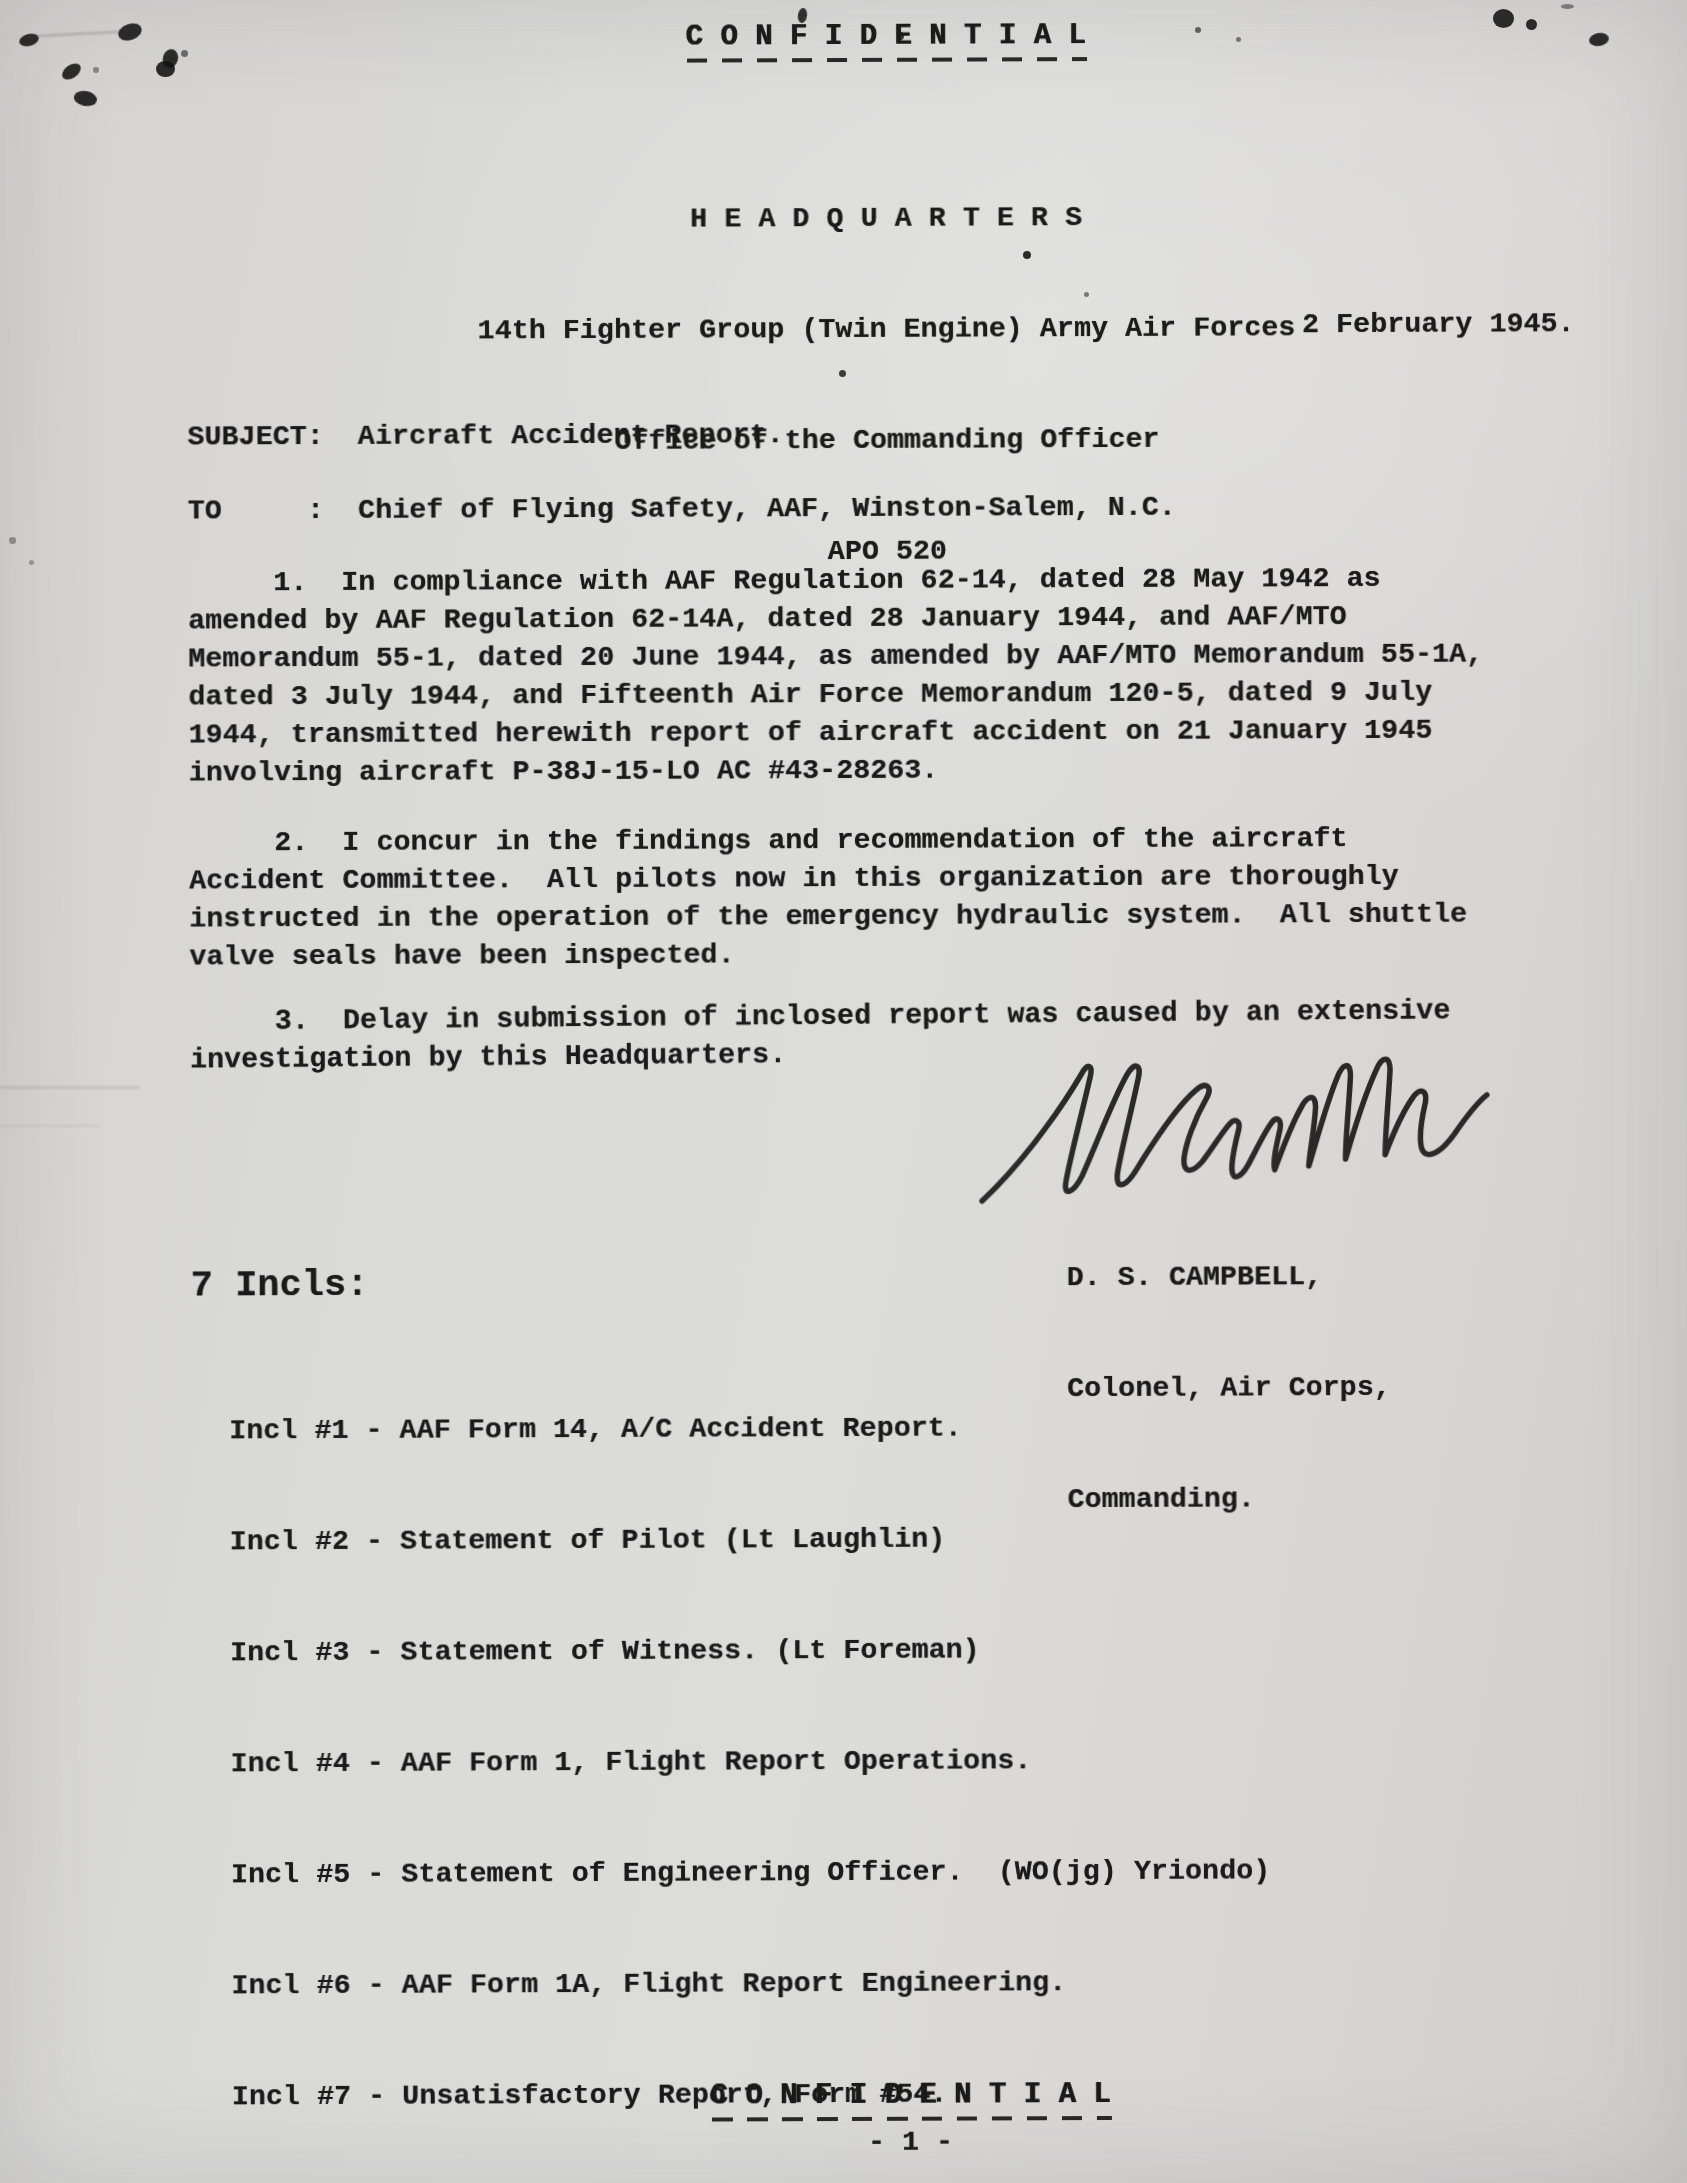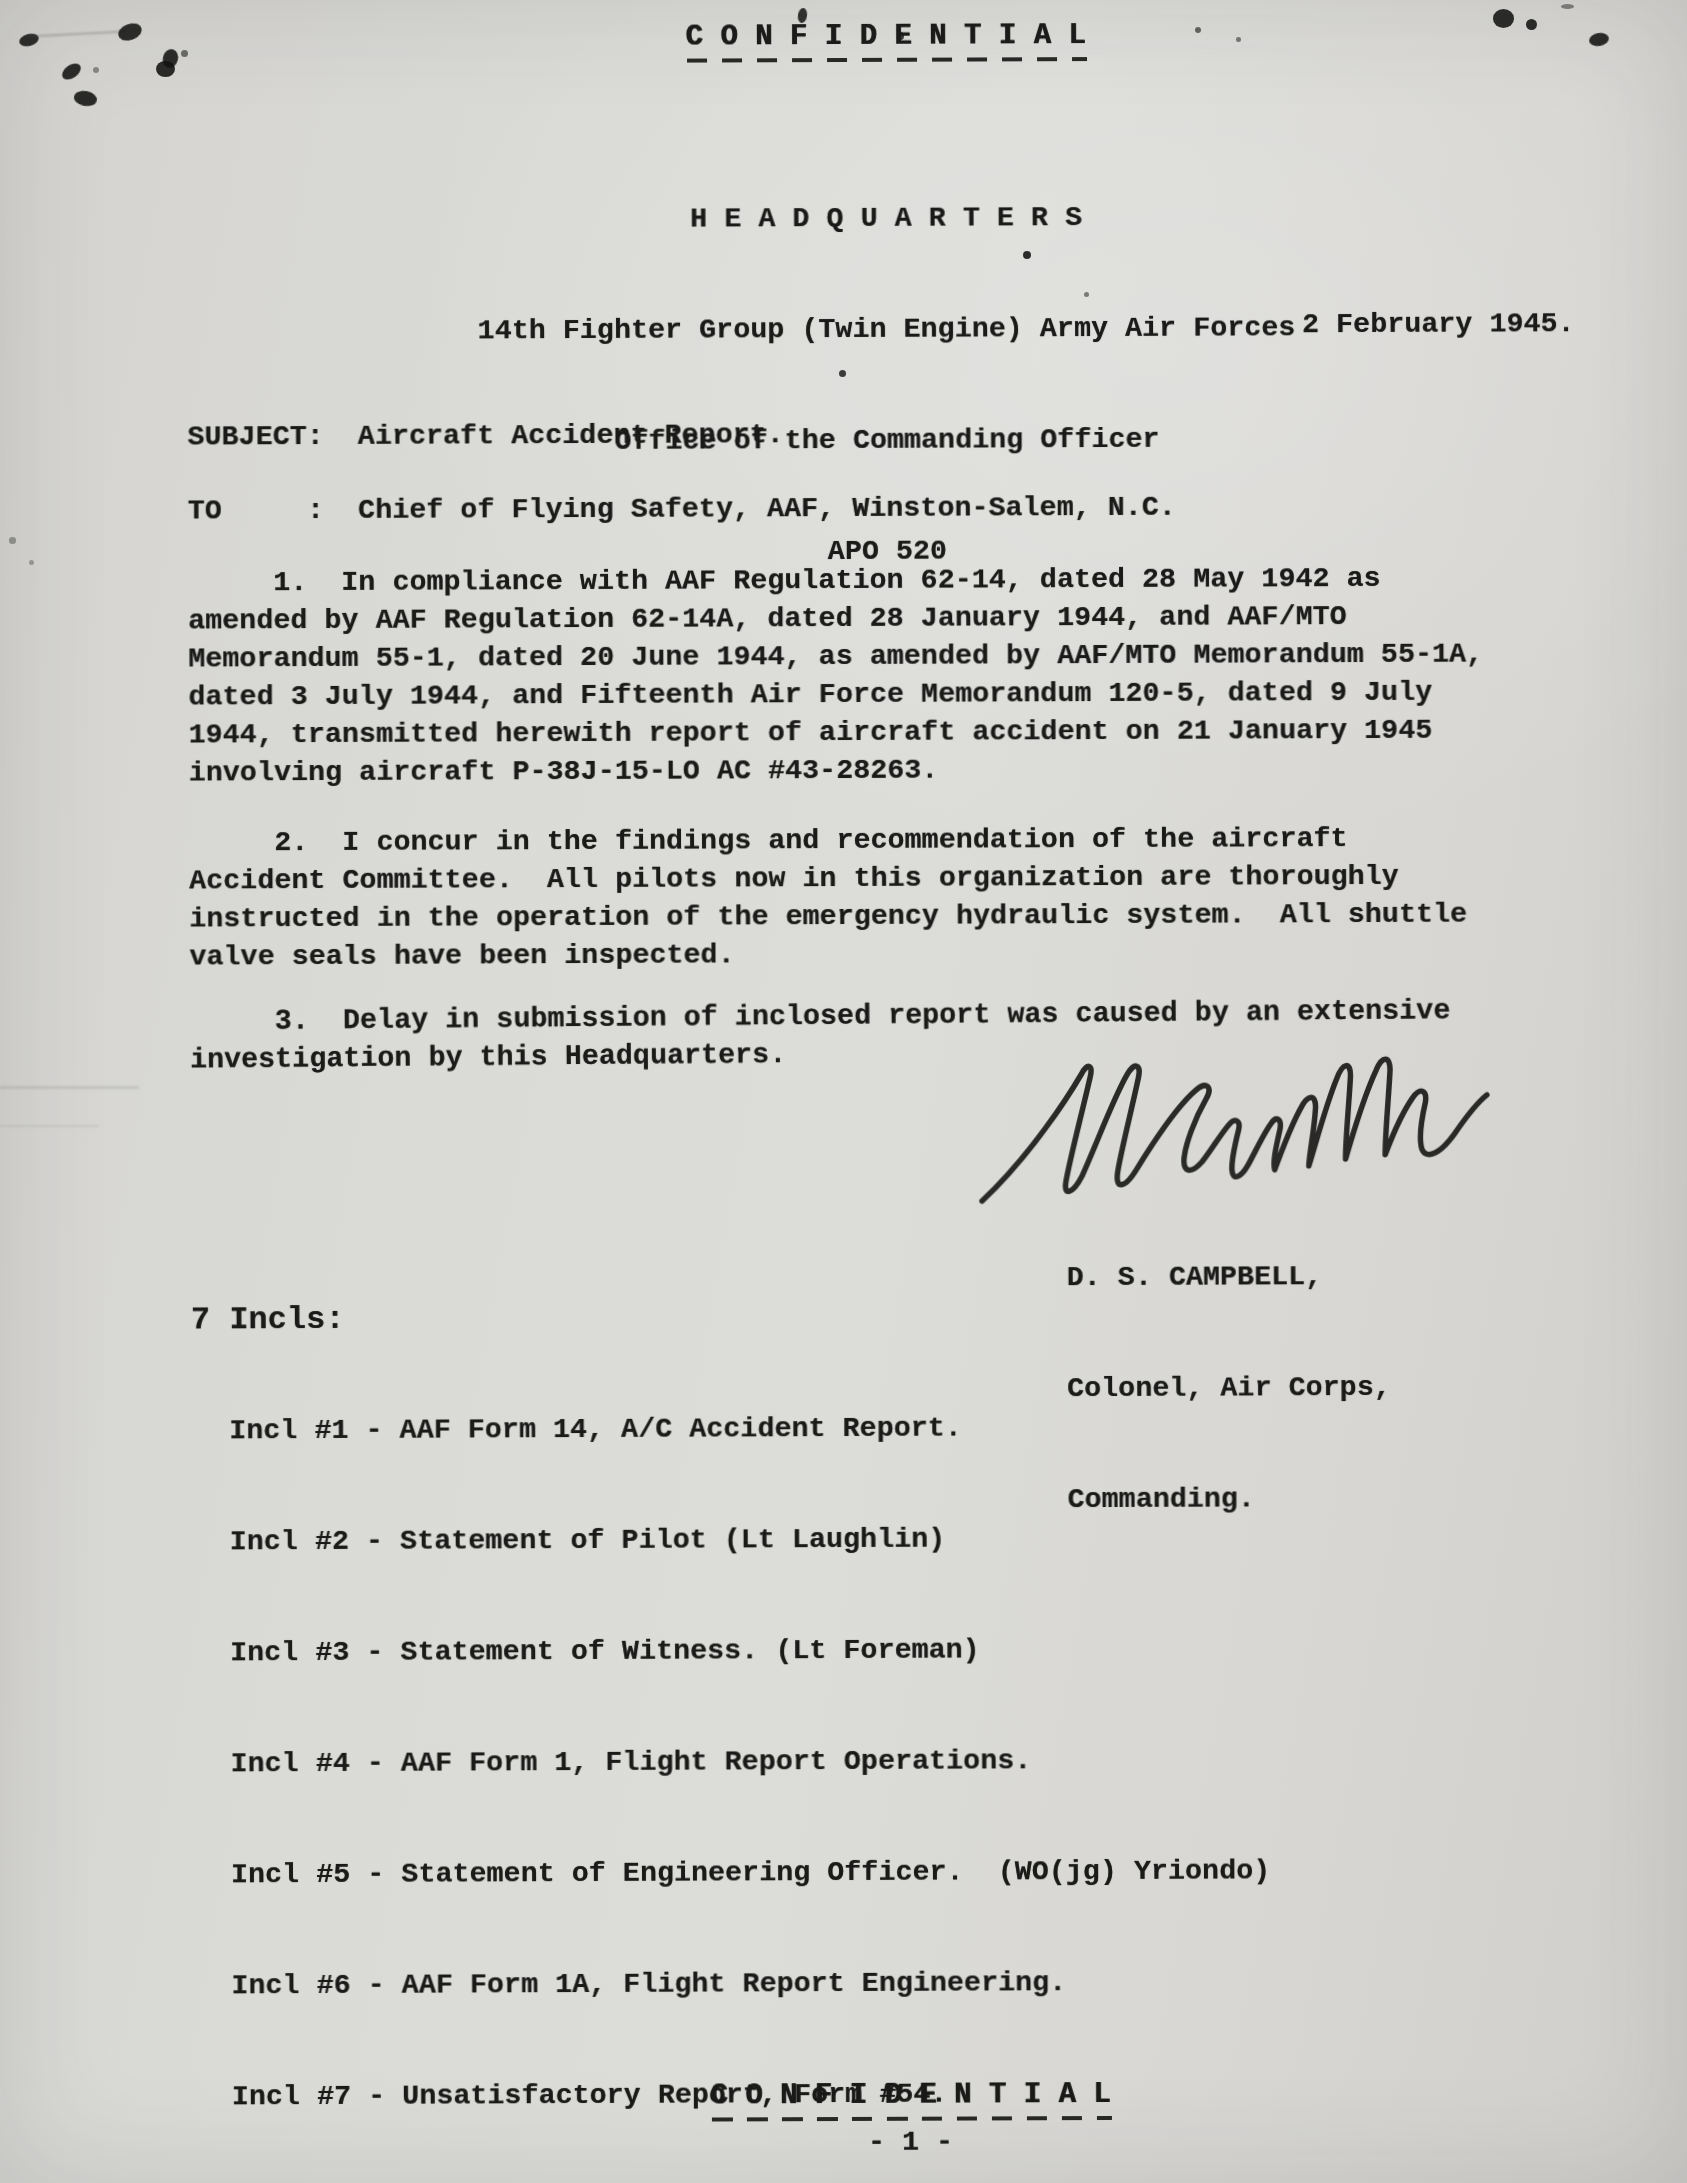--- a/index.html
+++ b/index.html
@@ -39,21 +39,21 @@
   .para { position:absolute; left:190px; white-space:pre; font-size:28.4px; line-height:38px; }
   .para-1 { top:562px; }
   .para-2 { top:822px; }
   .para-3 { top:1001px; transform:rotate(-0.3deg); transform-origin:left center; }
 
   .sig-svg { position:absolute; left:967px; top:1037px; width:536px; height:167px;
     transform:rotate(-4deg); }
   .sig-block { position:absolute; left:1066px; top:1186px; font-size:28.4px;
     line-height:37px; white-space:pre; }
 
-  .incls-heading { position:absolute; left:190px; top:1299px; font-size:32px; white-space:pre; }
+  .incls-heading { position:absolute; left:190px; top:1262px; font-size:37px; white-space:pre; }
   .incls-list { position:absolute; left:228px; top:1336px; font-size:28.4px;
     line-height:37px; white-space:pre; }
 
   .pagenum { position:absolute; top:2126px; left:63px; width:1687px;
     text-align:center; font-size:28.4px; white-space:pre; }
 
   .speck { position:absolute; background:#131312; border-radius:50%;
     opacity:.88; filter:blur(0.4px); }
   .streak { position:absolute; background:#4a4a48; filter:blur(0.8px); }
 </style>

